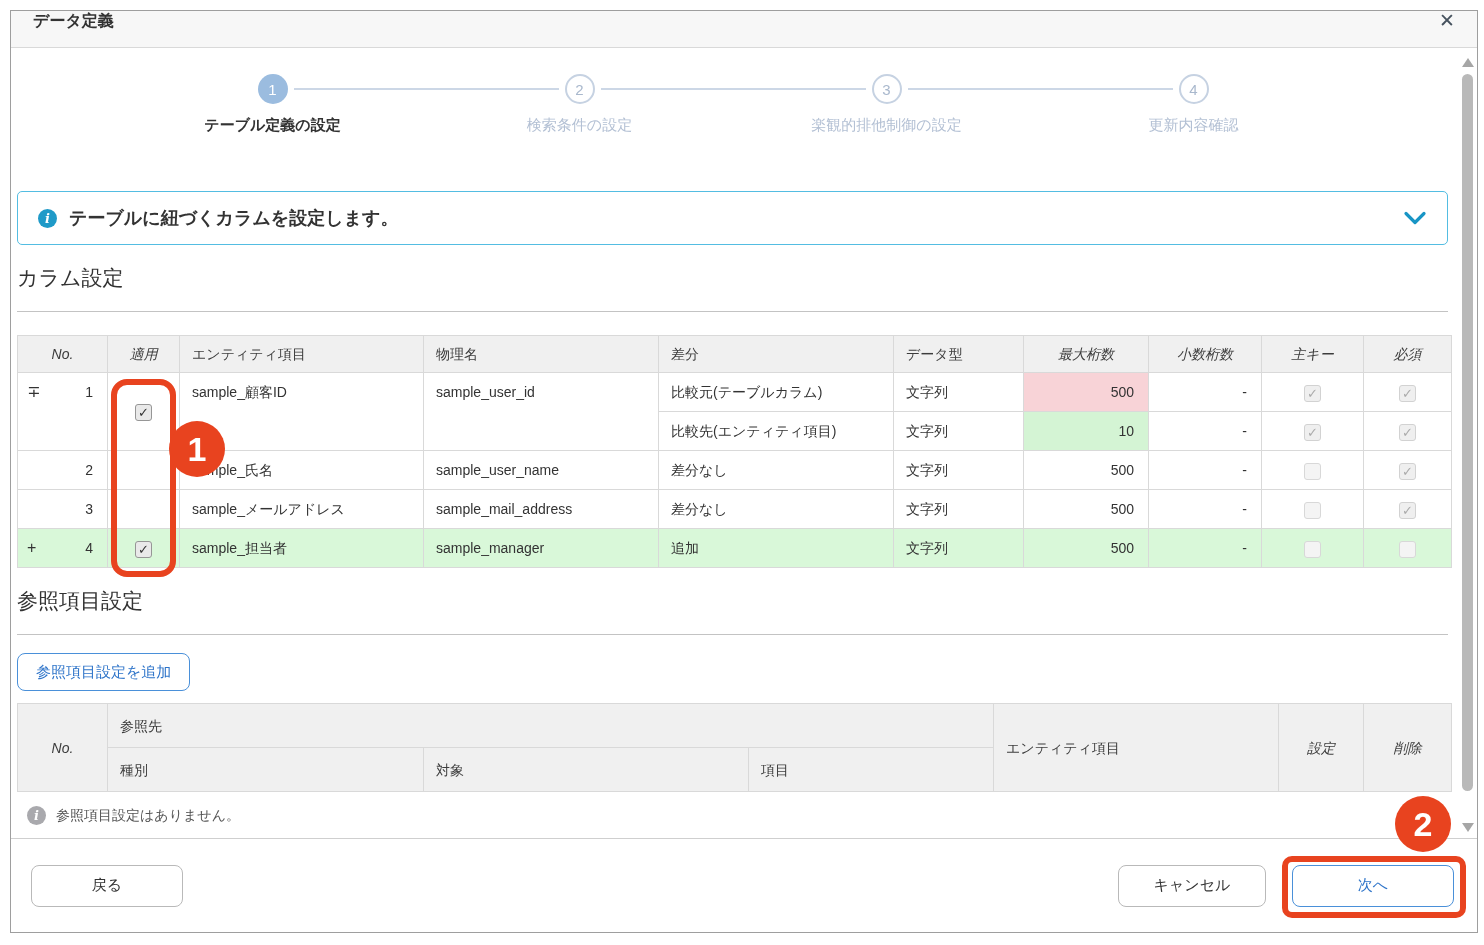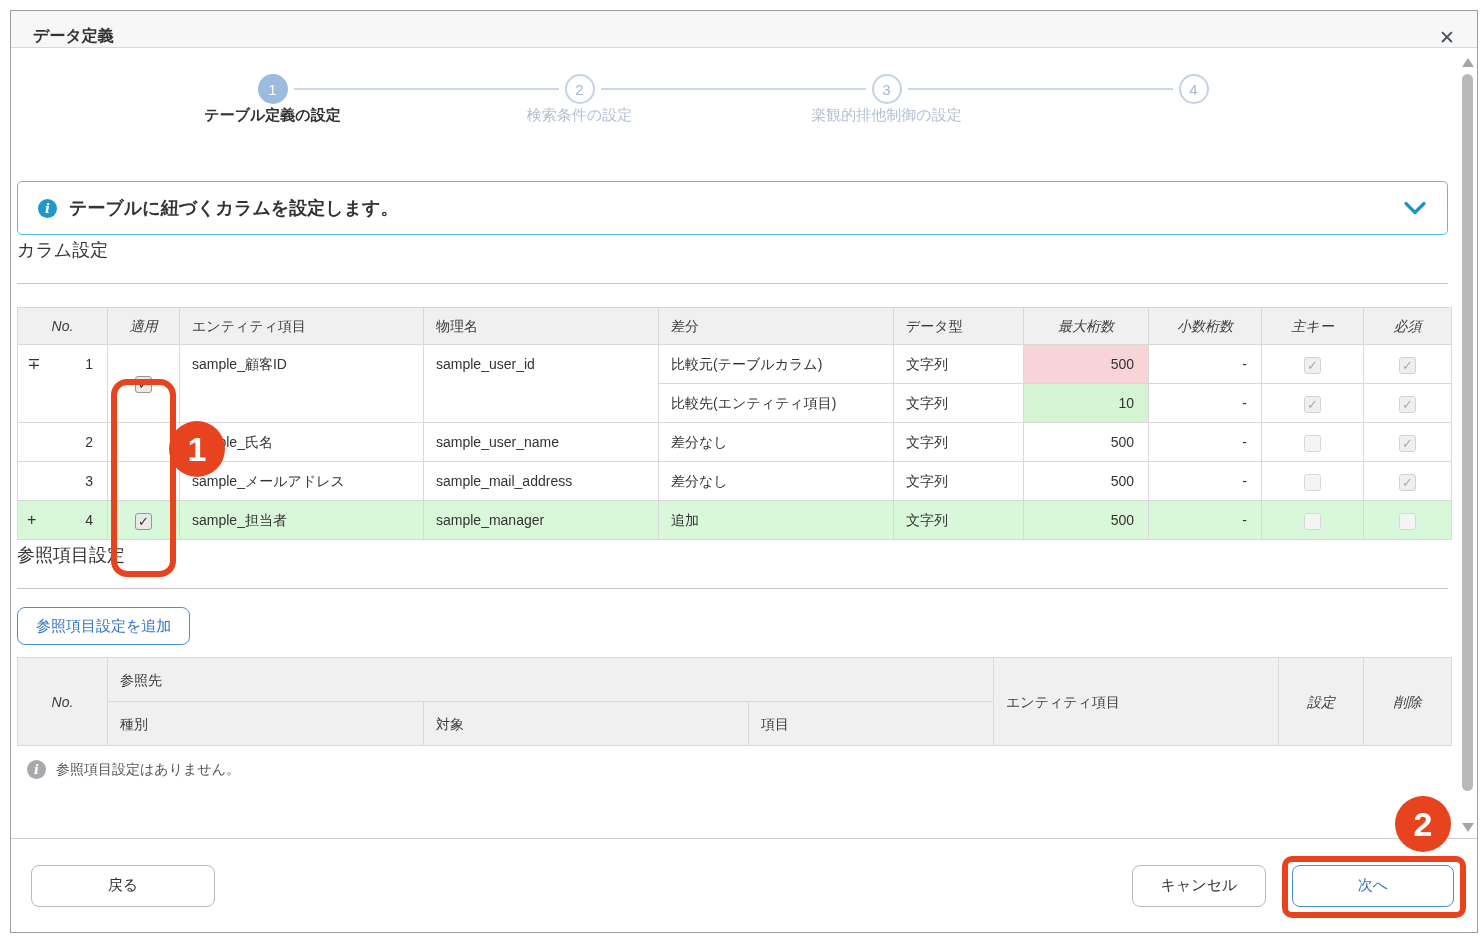--- a/index.html
+++ b/index.html
@@ -8,21 +8,21 @@
     font-family:"Liberation Sans","DejaVu Sans",sans-serif; color:#333;
     overflow:hidden;
   }
   .dialog {
     position:absolute; left:10px; top:10px; width:1468px; height:923px;
     background:#fff; border:1px solid #9e9e9e;
   }
   
   .dlg-header {
     height:37px; background:#f7f7f7; border-bottom:1px solid #d9d9d9;
-    display:flex; align-items:flex-end; padding:0 22px;
+    display:flex; align-items:flex-start; padding:0 22px;
   }
   .dlg-title { flex:1; font-size:16px; font-weight:bold; color:#333; }
   .close-x { font-size:19px; color:#46525e; font-weight:bold; cursor:pointer; line-height:1; }
 
   
   .dlg-body {
     position:absolute; left:1px; right:1px; top:38px; bottom:95px;
     padding:0 28px 0 5px; overflow:hidden;
   }
 
@@ -31,39 +31,39 @@
   .step { flex:1; display:flex; flex-direction:column; }
   .step-top { display:flex; align-items:center; height:30px; }
   .step-line { flex:1; height:2px; background:#ccd7e6; }
   .step-line.hide { visibility:hidden; }
   .step-circle {
     width:30px; height:30px; border-radius:50%; margin:0 6px; flex:0 0 30px;
     display:flex; align-items:center; justify-content:center; font-size:15px;
     background:#fff; border:2px solid #c6d2e2; color:#a9b8cd;
   }
   .step.active .step-circle { background:#9bbcdf; border:none; color:#fff; }
-  .step-label { text-align:center; font-size:15px; color:#b3c0d4; line-height:21px; }
+  .step-label { text-align:center; margin-top:10px; font-size:15px; color:#b3c0d4; line-height:21px; }
   .step.active .step-label { color:#333; font-weight:bold; }
 
   
   .info-banner {
     margin-top:56px; border:1px solid #53bde2; border-radius:5px;
     padding:15px 20px; display:flex; align-items:center; background:#fff;
   }
   .info-ico {
     width:19px; height:19px; border-radius:50%; background:#1f9ac8; color:#fff;
     font-family:"DejaVu Serif",serif; font-style:italic; font-weight:bold; font-size:13px;
     display:flex; align-items:center; justify-content:center; flex:0 0 19px;
   }
   .info-ico.gray { background:#a9a9ad; }
   .banner-text { margin-left:12px; font-size:18px; font-weight:bold; color:#333; flex:1; line-height:22px; }
 
   
   .section-h {
-    font-size:18px; font-weight:normal; color:#333;
+    margin-top:18px; font-size:21px; font-weight:normal; color:#333;
     line-height:30px; padding-bottom:18px; border-bottom:1px solid #c3c3c3;
   }
 
   
   table { border-collapse:collapse; width:100%; table-layout:fixed; margin-top:23px; }
   th, td { border:1px solid #d9d9d9; font-size:14px; color:#333; }
   th { background:#f0f0f0; font-weight:normal; color:#3c3c3c; padding:8px 12px; line-height:20px; text-align:left; }
   td { padding:9px 12px; line-height:20px; background:#fff; }
   th.center, td.center { text-align:center;font-style:italic; }
   td.right { text-align:right; padding-right:14px; }
@@ -98,23 +98,23 @@
   .empty-row { display:flex; align-items:center; padding:14px 10px; }
   .empty-text { margin-left:10px; font-size:14px; color:#555; }
 
   
   .dlg-footer {
     position:absolute; left:0; right:0; bottom:0; height:94px;
     border-top:1px solid #cfcfcf; background:#fff;
     display:flex; align-items:center; padding:0 23px 0 20px;
   }
   .footer-btn { height:42px; }
-  .back-btn { width:184px; }
+  .back-btn { width:152px; }
   .spacer { flex:1; }
-  .cancel-btn { width:134px; margin-right:26px; }
+  .cancel-btn { width:148px; margin-right:26px; }
   .next-btn { width:162px; }
 
   
   .scrollbar { position:absolute; right:1px; top:40px; width:16px; height:787px; background:#fff; }
   .sb-up, .sb-down { position:absolute; left:2px; width:0; height:0; border-left:6px solid transparent; border-right:6px solid transparent; cursor:pointer; }
   .sb-up { top:7px; border-bottom:9px solid #a6a6a6; }
   .sb-down { top:772px; border-top:9px solid #a6a6a6; }
   .sb-thumb { position:absolute; left:2px; top:23px; width:11px; height:717px; background:#b9b9b9; border-radius:6px; cursor:pointer; }
 
   
@@ -165,20 +165,21 @@
             <span class="step-line"></span>
           </div>
           <div class="step-label">楽観的排他制御の設定</div>
         </div>
         <div class="step">
           <div class="step-top">
             <span class="step-line"></span>
             <span class="step-circle">4</span>
             <span class="step-line hide"></span>
           </div>
+          <div class="step-label">更新内容確認</div>
         </div>
       </div>
 
     <div class="info-banner">
       <span class="info-ico">i</span>
       <span class="banner-text">テーブルに紐づくカラムを設定します。</span>
       <svg width="24" height="15" viewBox="0 0 24 15">
         <path d="M3 2.5 L12 11.5 L21 2.5" fill="none" stroke="#1895c5" stroke-width="3.2" stroke-linecap="round" stroke-linejoin="round"></path>
       </svg>
     </div>

